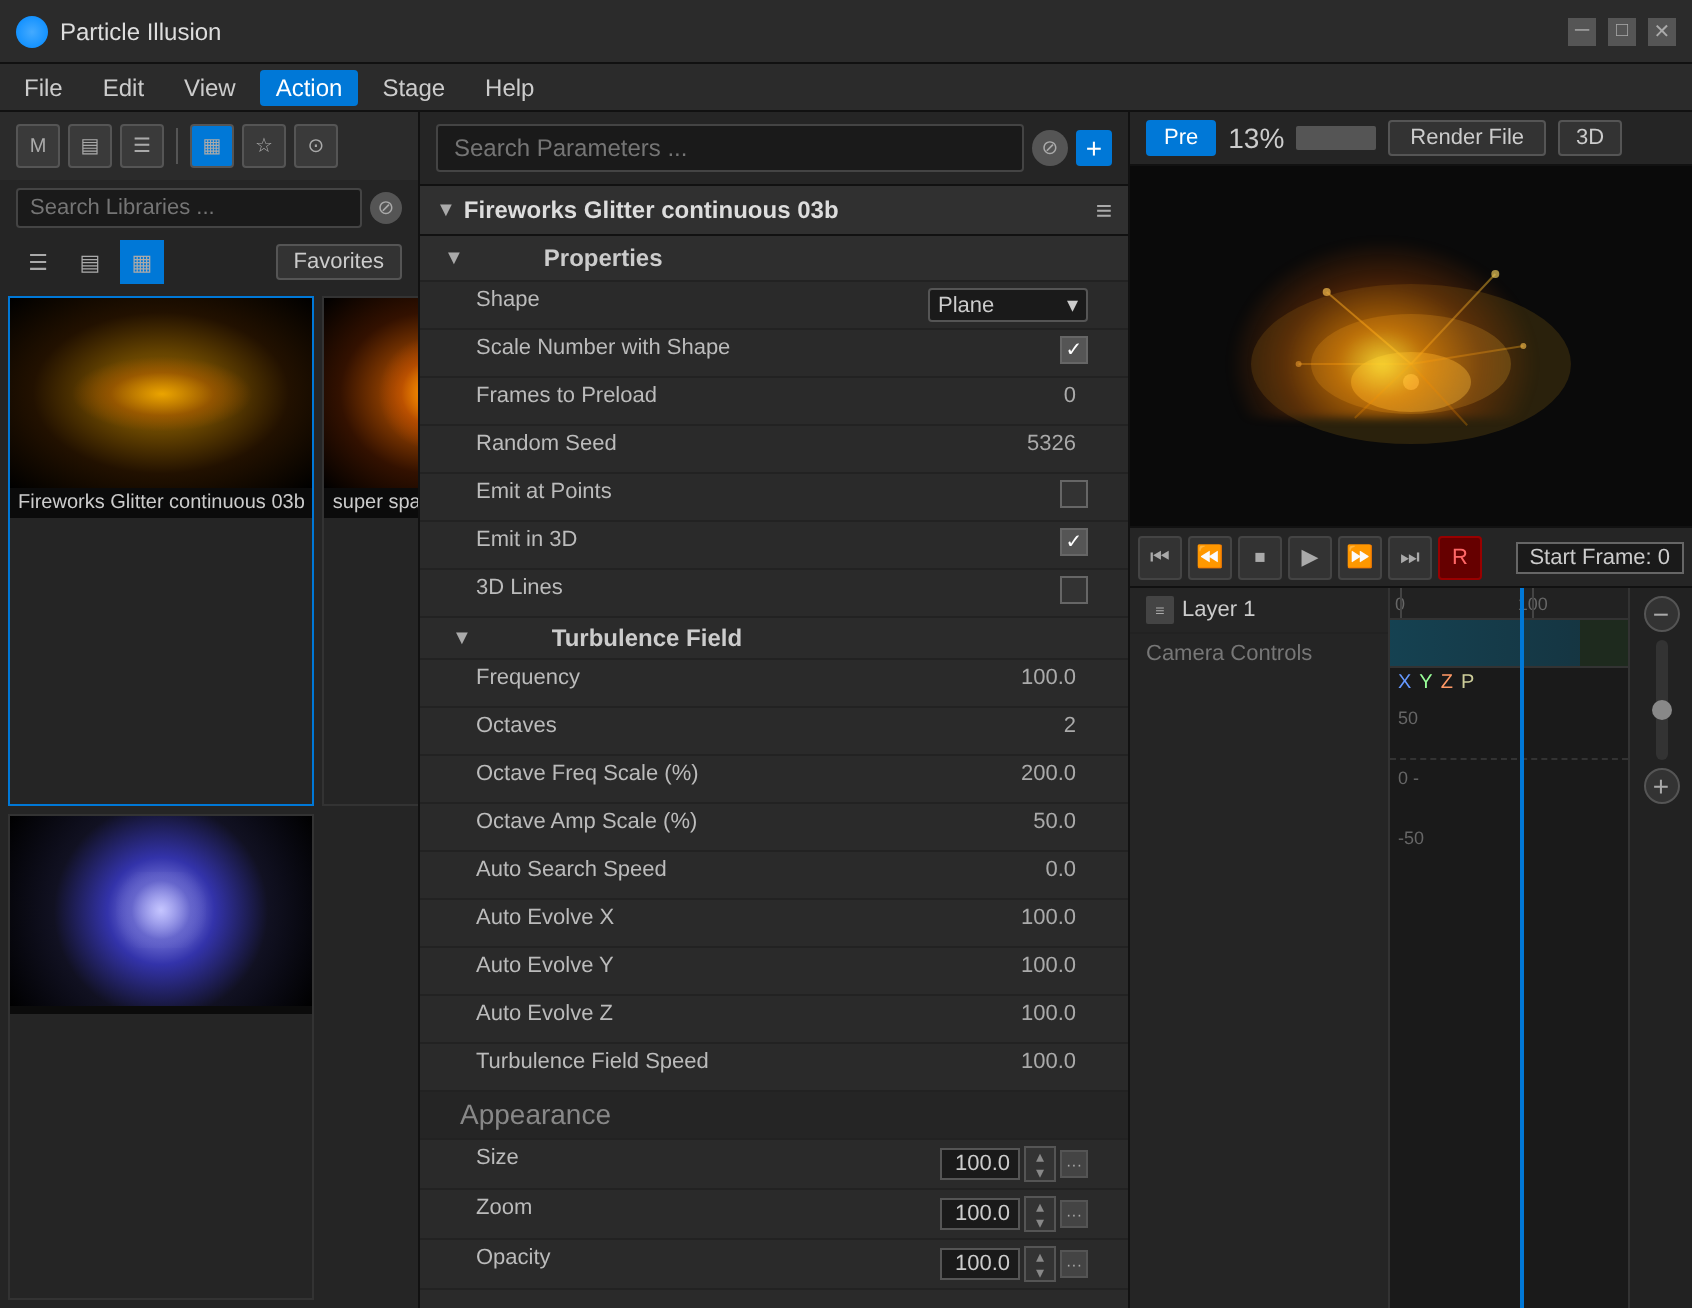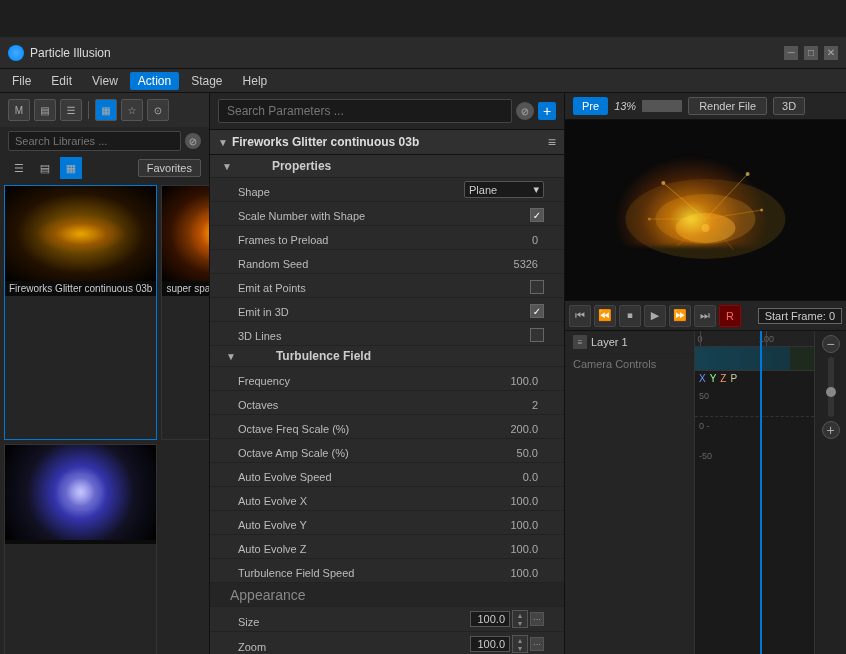--- a/index.html
+++ b/index.html
@@ -14,21 +14,20 @@
     }
 
     
     #title-bar {
       background: #2b2b2b;
       height: 32px;
       display: flex;
       align-items: center;
       padding: 0 8px;
       border-bottom: 1px solid #111;
-      margin-top: 37px;
     }
     #title-bar .app-icon {
       width: 16px; height: 16px;
       background: radial-gradient(circle, #4af, #08f);
       border-radius: 50%;
       margin-right: 6px;
     }
     #title-bar .title-text {
       color: #ddd;
       font-size: 12px;
@@ -276,21 +275,21 @@
       font-size: 10px;
     }
     .section-label {
       color: #ccc;
       font-size: 12px;
       font-weight: bold;
       padding-left: 34px;
     }
     .param-row {
       display: flex;
-      align-items: flex-end;
+      align-items: flex-start;
       padding: 3px 20px 3px 28px;
       border-bottom: 1px solid #222;
       min-height: 24px;
     }
     .param-label {
       flex: 1;
       color: #bbb;
       font-size: 11px;
     }
     .param-value {
@@ -356,22 +355,21 @@
       background: #333;
       border: 1px solid #555;
       color: #ccc;
       cursor: pointer;
       font-size: 11px;
       border-radius: 2px;
     }
     .preview-btn.active { background: #0078d7; border-color: #0078d7; color: #fff; }
     .preview-percent {
       color: #ccc;
-      font-size: 11px;
-      font-style: italic;
+      font-size: 14px;
     }
     .preview-bar {
       width: 40px; height: 12px;
       background: #555;
       border-radius: 1px;
     }
     .render-view-btn {
       background: #333;
       border: 1px solid #555;
       color: #ccc;
@@ -734,21 +732,21 @@
       </div>
       <div class="param-row">
         <span class="param-label">Octave Freq Scale (%)</span>
         <span class="param-value">200.0</span>
       </div>
       <div class="param-row">
         <span class="param-label">Octave Amp Scale (%)</span>
         <span class="param-value">50.0</span>
       </div>
       <div class="param-row">
-        <span class="param-label">Auto Evolve Speed</span>
+        <span class="param-label">Auto Search Speed</span>
         <span class="param-value">0.0</span>
       </div>
       <div class="param-row">
         <span class="param-label">Auto Evolve X</span>
         <span class="param-value">100.0</span>
       </div>
       <div class="param-row">
         <span class="param-label">Auto Evolve Y</span>
         <span class="param-value">100.0</span>
       </div>

